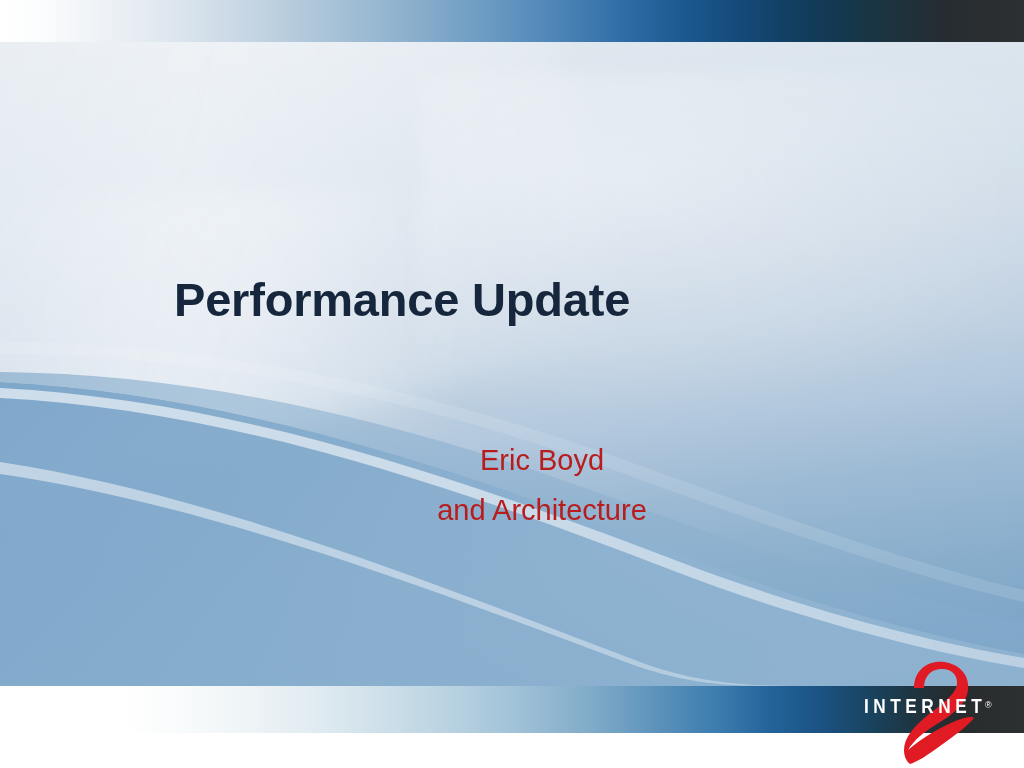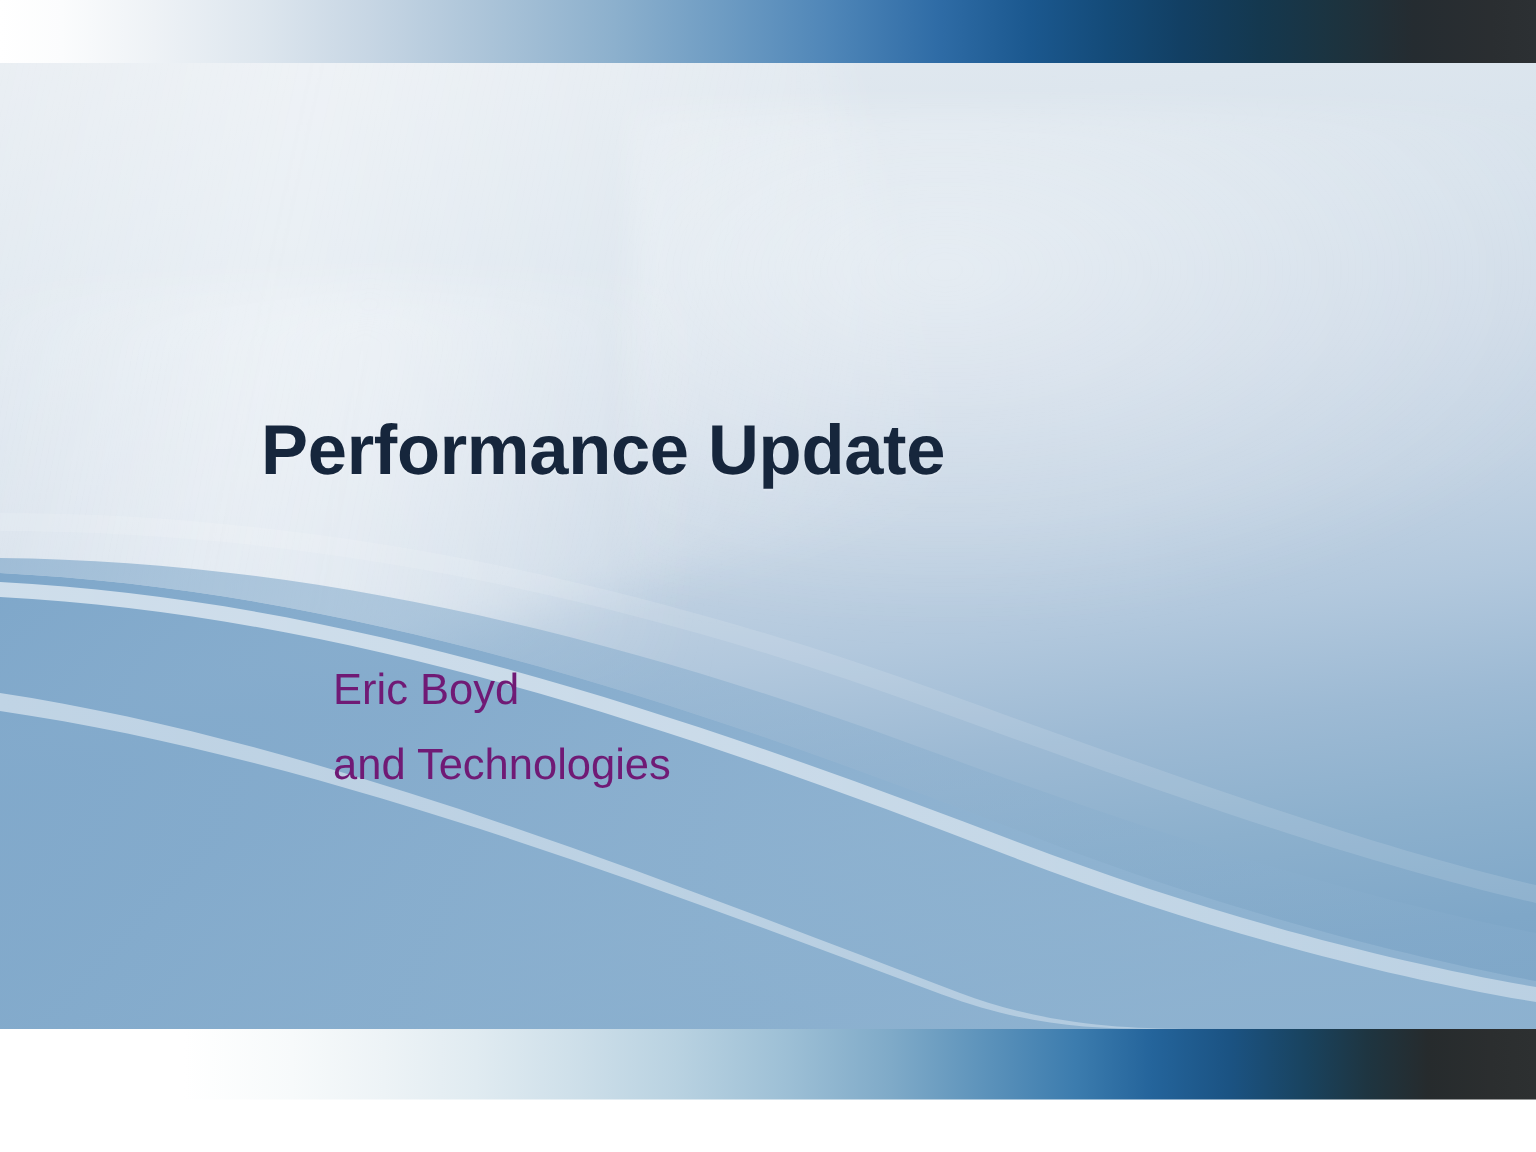--- a/index.html
+++ b/index.html
@@ -126,24 +126,24 @@
     letter-spacing: -0.2px;
     white-space: nowrap;
     text-shadow: 0 1px 1px rgba(255,255,255,0.22);
   }
 
   .subtitle {
     position: absolute;
     right: 162px;
     top: 435px;
     width: 640px;
-    text-align: left;
+    text-align: center;
     font-size: 29px;
     line-height: 50px;
-    color: #701a75;
+    color: #b91c1c;
     white-space: nowrap;
   }
   .subtitle .line { display: block; }
 
   
   .bottom-band {
     position: absolute;
     left: 0;
     top: 686px;
     width: 1024px;
@@ -255,19 +255,30 @@
 
       <path d="M0,300 C210,300 420,344 630,420 C790,478 920,524 1024,548 L1024,560 C916,536 784,490 622,431 C414,355 206,312 0,312 Z" fill="#ffffff" opacity="0.12"></path>
     </svg>
 
   </div>
 
   <div class="title">Performance Update</div>
 
   <div class="subtitle">
     <span class="line">Eric Boyd</span>
-    <span class="line">and Technologies</span>
+    <span class="line">and Architecture</span>
   </div>
 
   <div class="bottom-band"></div>
 
+  <div class="logo">
+    <svg class="logo-two" viewBox="0 0 90 106" xmlns="http://www.w3.org/2000/svg">
+      <path d="M30,30 C30,12 44,2 60,4 C76,6 86,18 84,32 C82,48 66,58 50,68
+               C40,74 30,82 24,92 C38,80 58,68 74,62 C82,59 88,58 90,60
+               C84,68 70,78 56,88 C44,97 33,104 26,106 C22,103 20,98 20,92
+               C20,80 30,68 44,57 C58,46 72,36 73,26 C74,16 66,10 56,11
+               C46,12 40,19 40,30 Z" fill="#e01b24"></path>
+    </svg>
+    <div class="logo-wordmark">INTERNET</div>
+    <div class="logo-reg">®</div>
+  </div>
 
 </div>
 
 </body></html>

